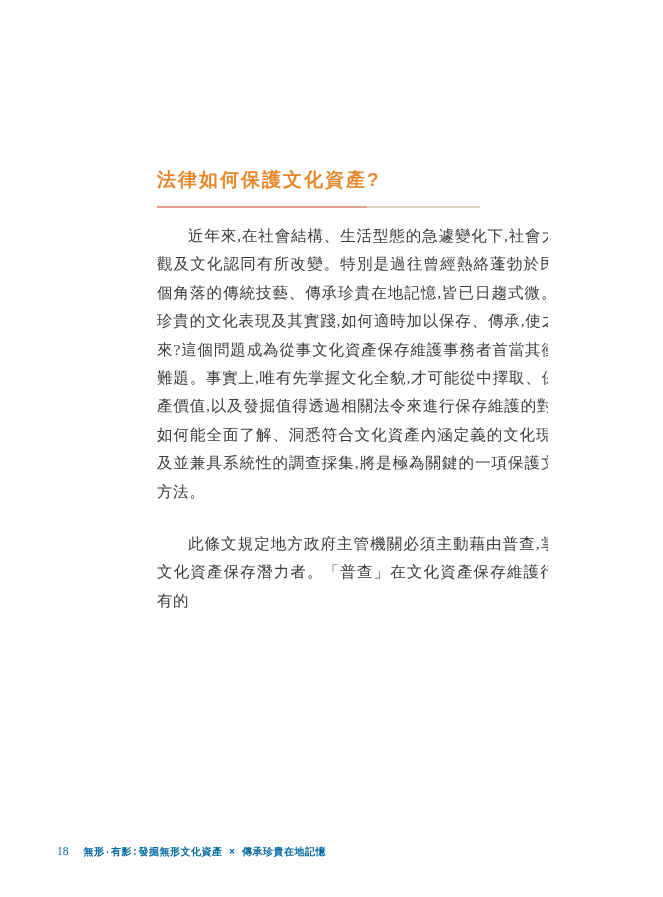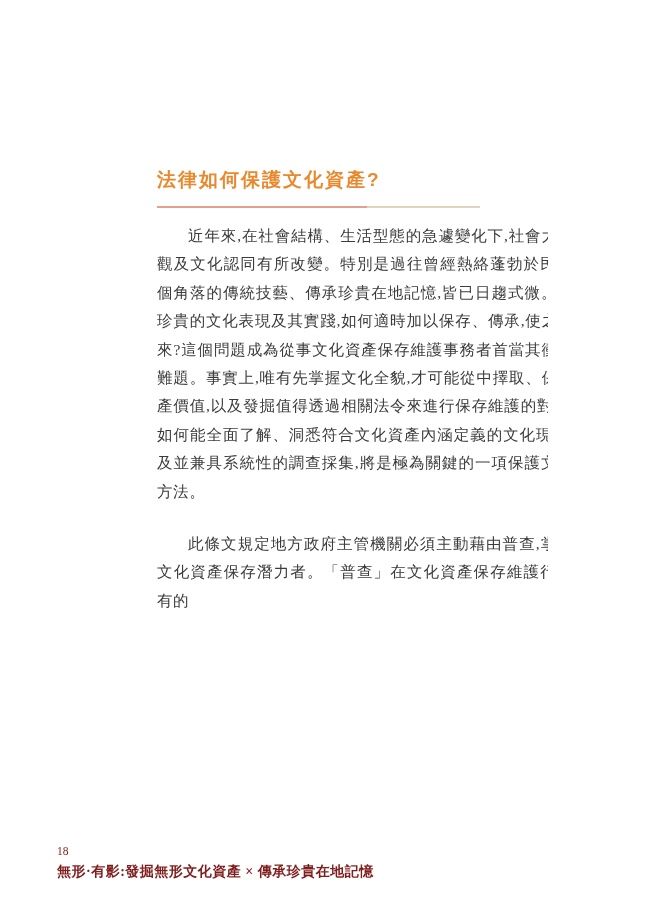--- a/index.html
+++ b/index.html
@@ -70,33 +70,32 @@
   }
   .closing {
     margin-top: 24px;
   }
   .footer {
     position: absolute;
     left: 57px;
     top: 845px;
     display: flex;
     align-items: baseline;
-    gap: 6px;
-    color: #7f1d1d;
-    flex-direction: column;
+    gap: 15px;
+    color: #0369a1;
   }
   .pagenum {
     font-size: 11.5px;
     font-family: "Liberation Serif", "DejaVu Serif", serif;
   }
   .booktitle {
-    font-size: 14px;
+    font-size: 10px;
     font-weight: bold;
     letter-spacing: 0.5px;
-    font-family: Liberation Serif, serif;
+    font-family: Liberation Mono, monospace;
   }
 </style>
 </head>
 <body>
 
 <div class="page">
 
   <h1 class="heading">法律如何保護文化資產?</h1>
 
   <div class="rule">

